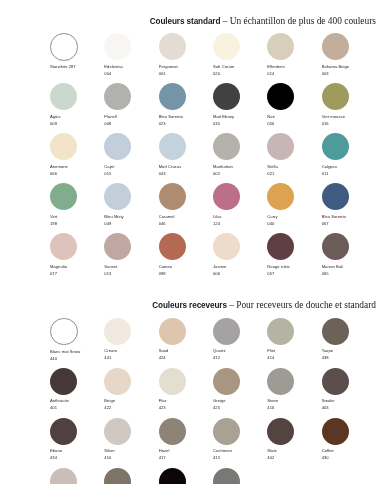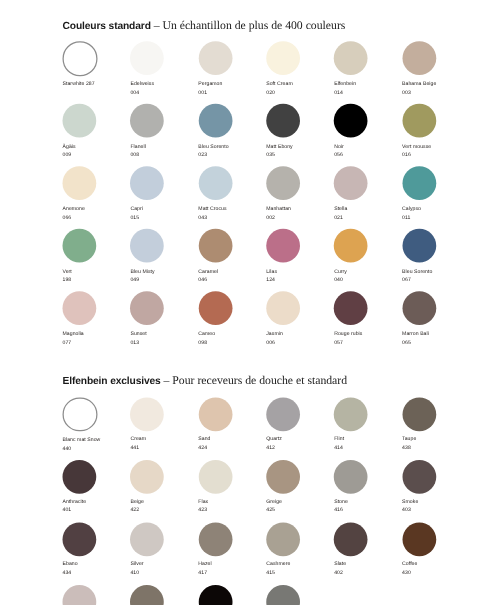--- a/index.html
+++ b/index.html
@@ -25,20 +25,21 @@
   .section {
     padding: 0 14px 0 50px;
   }
   .section-heading {
     font-size: 8.2px;
     line-height: 1.1;
     white-space: nowrap;
     margin: 0;
     color: #1a1a1a;
     font-weight: 400;
+    text-align: right;
   }
   .section-heading .bold-part {
     font-weight: 700;
     letter-spacing: -0.1px;
   }
   .section-heading .serif-part {
     font-family: "Liberation Serif", serif;
     font-weight: 400;
     font-size: 9.4px;
   }
@@ -299,21 +300,21 @@
           <div class="swatch-label">
             <span class="swatch-name">Marron Bali</span>
             <span class="swatch-code">065</span>
           </div>
         </div>
       </div>
   </div>
 
   <div class="section section-exclusive">
     <div class="section-heading">
-      <span class="bold-part">Elfenbein exclusives</span>
+      <span class="bold-part">Couleurs receveurs</span>
       <span class="serif-part">– Pour receveurs de douche et standard</span>
     </div>
     <div class="swatch-grid" id="grid-1">
         <div class="swatch-cell">
           <span class="swatch-dot outlined" style="background: rgb(255, 255, 255);"></span>
           <div class="swatch-label">
             <span class="swatch-name">Blanc mat Snow</span>
             <span class="swatch-code">440</span>
           </div>
         </div>

